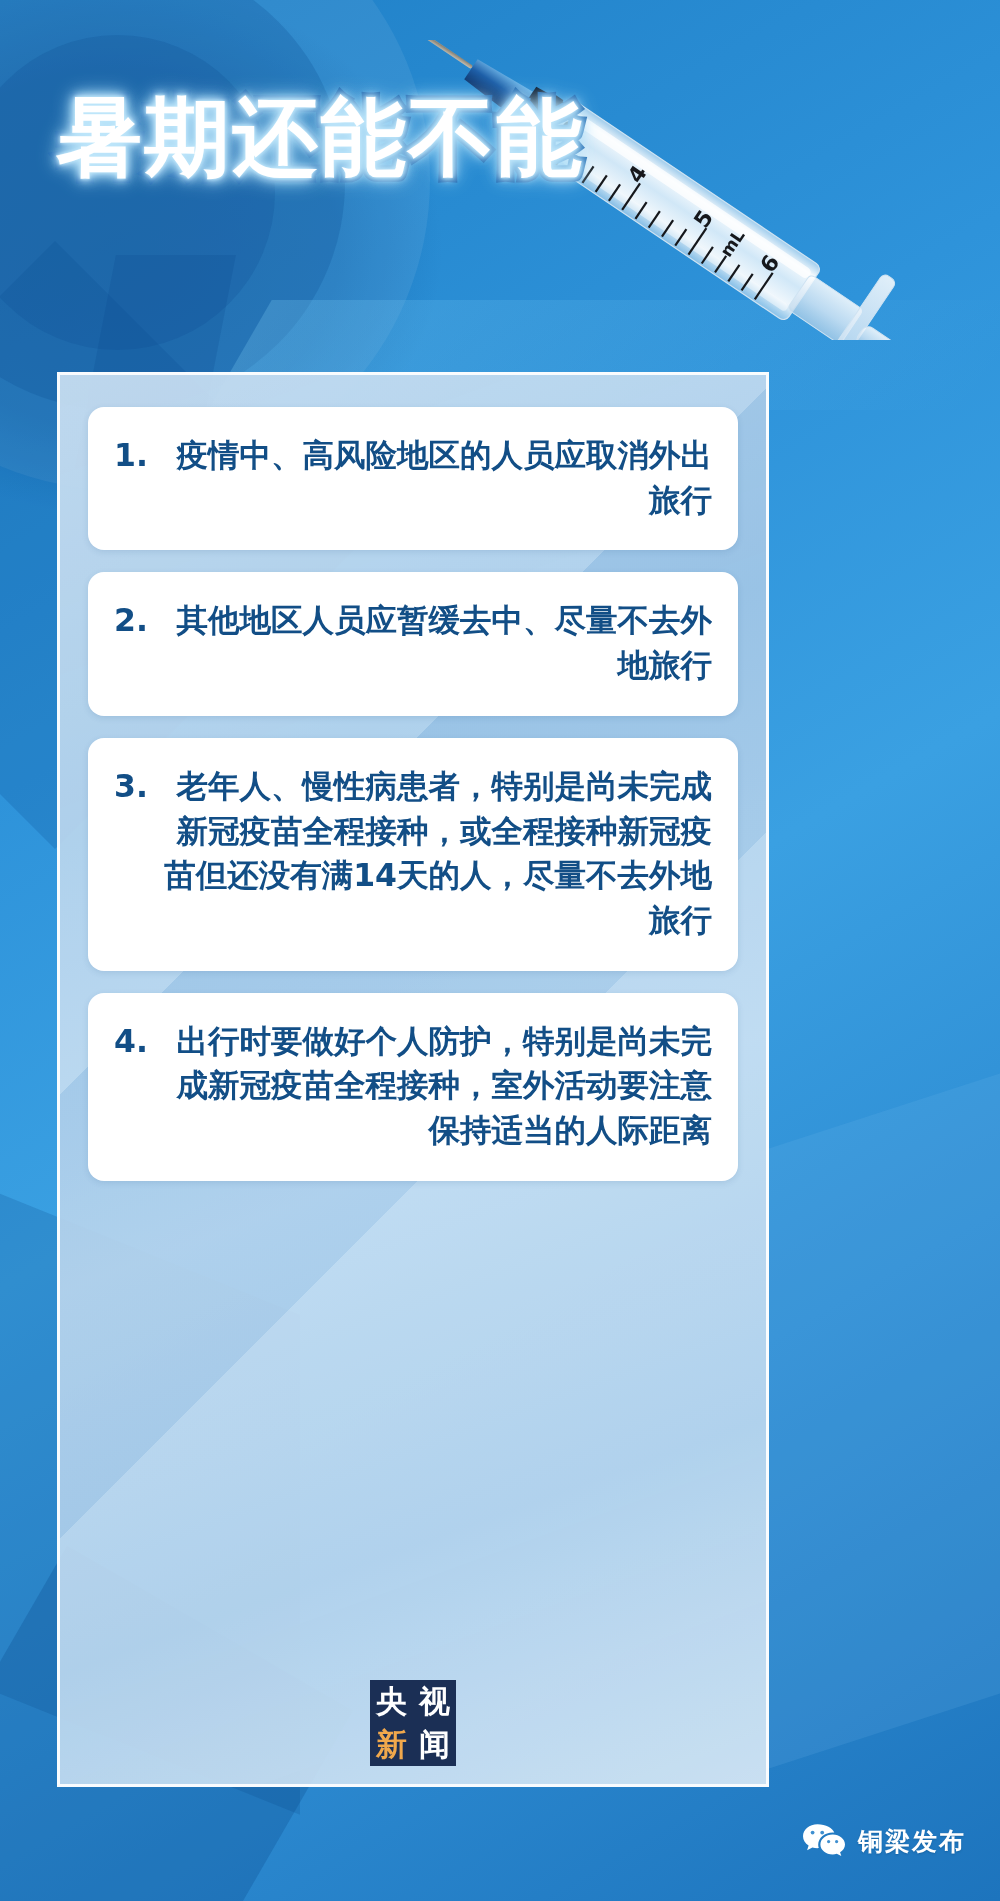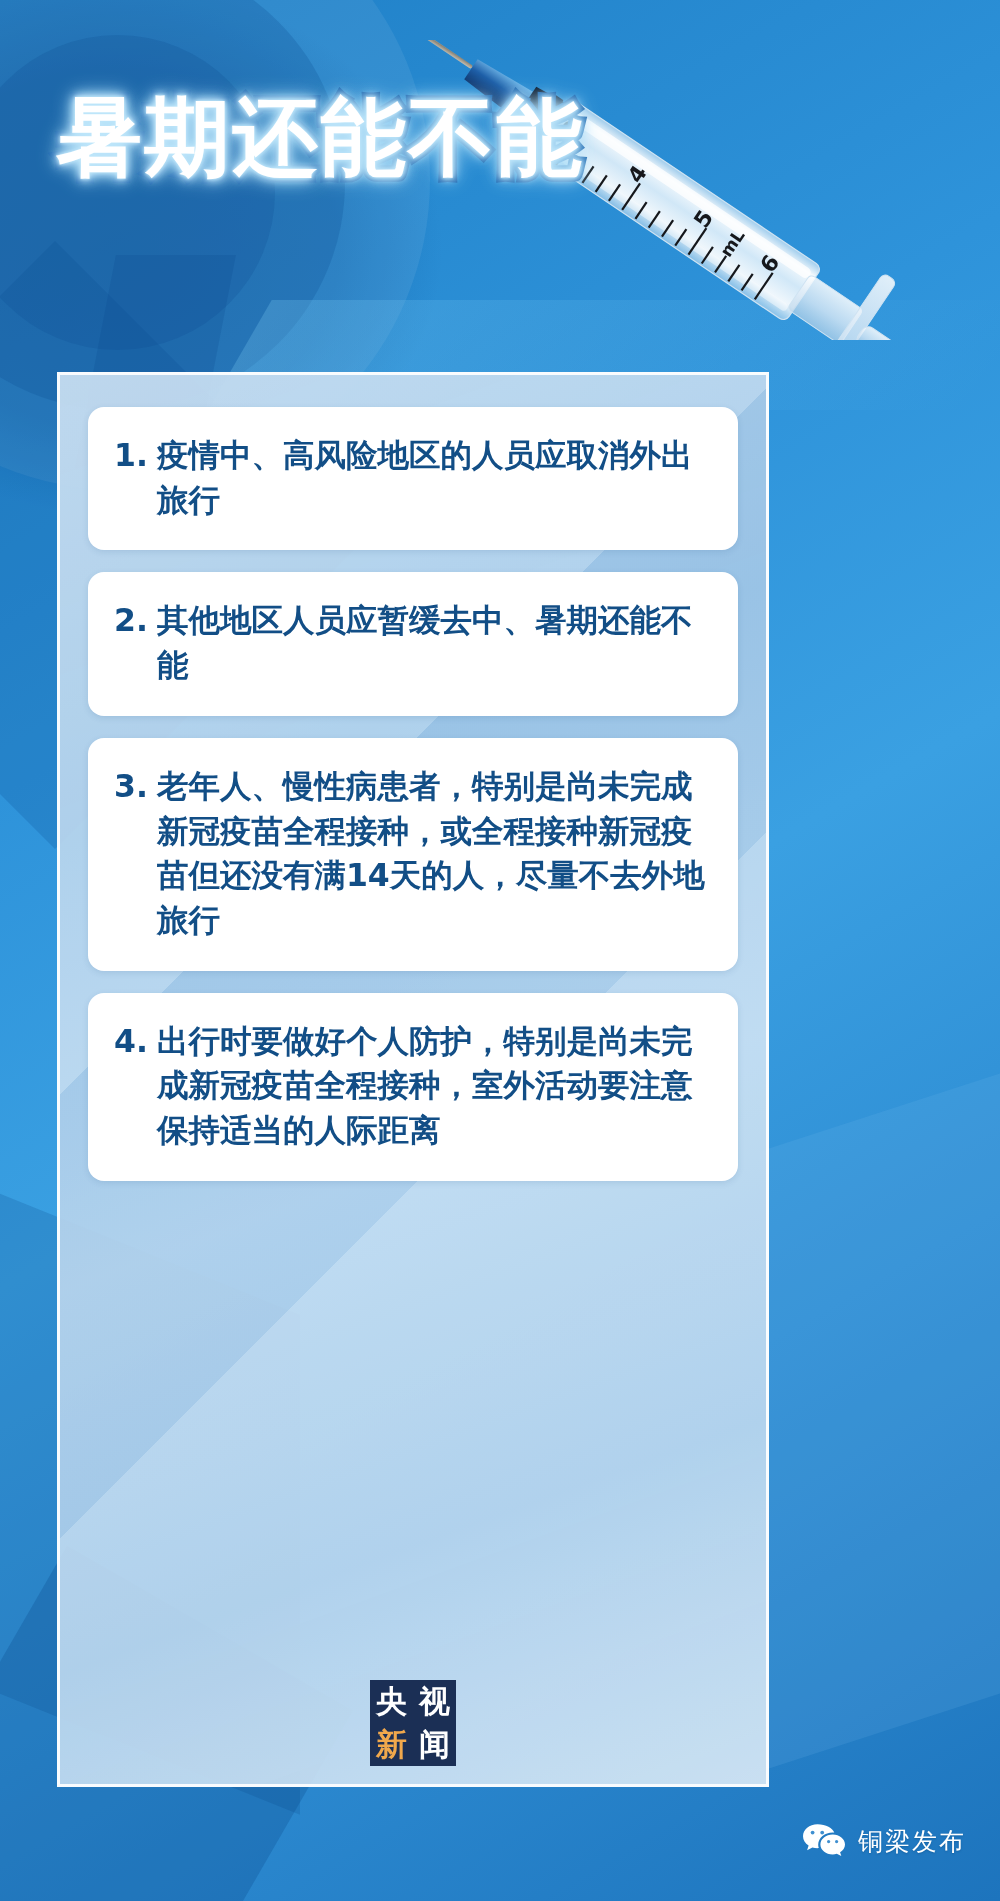--- a/index.html
+++ b/index.html
@@ -136,21 +136,21 @@
     display:flex;
     align-items:flex-start;
     gap:9px;
     color:#124e86;
     font-size:31.5px;
     font-weight:bold;
     line-height:1.42;
     font-family:"DejaVu Sans","Liberation Sans",sans-serif;
   }
   .card-num{ flex:0 0 auto; }
-  .card-body{ flex:1 1 auto; }
+  .card-body{ flex:1 1 auto;text-align:right; }
 
   
   #cctv-logo{
     position:absolute;
     left:50%; transform:translateX(-50%);
     top:1305px;
     width:86px; height:86px;
     background:#1b2f55;
     z-index:7;
     display:grid;
@@ -172,20 +172,21 @@
     right:34px; bottom:42px;
     display:flex; align-items:center; gap:12px;
     z-index:8;
   }
   #footer .wx-name{
     color:#ffffff;
     font-size:25px;
     letter-spacing:2px;
     font-family:"DejaVu Sans","Liberation Sans",sans-serif;
     text-shadow:0 1px 2px rgba(0,60,110,.35);
+    font-weight:bold;
   }
 </style>
 </head>
 <body>
 
 <div id="poster">
 
   <div class="bg-shape ring-outer"></div>
   <div class="bg-shape ring-inner"></div>
   <div class="bg-shape ring-core"></div>
@@ -279,21 +280,21 @@
       <div class="card">
         <div class="card-text">
           <span class="card-num">1.</span>
           <span class="card-body">疫情中、高风险地区的人员应取消外出旅行</span>
         </div>
       </div>
 
       <div class="card">
         <div class="card-text">
           <span class="card-num">2.</span>
-          <span class="card-body">其他地区人员应暂缓去中、暑期还能不能</span>
+          <span class="card-body">其他地区人员应暂缓去中、尽量不去外地旅行</span>
         </div>
       </div>
 
       <div class="card">
         <div class="card-text">
           <span class="card-num">3.</span>
           <span class="card-body">老年人、慢性病患者，特别是尚未完成新冠疫苗全程接种，或全程接种新冠疫苗但还没有满14天的人，尽量不去外地旅行</span>
         </div>
       </div>
 

